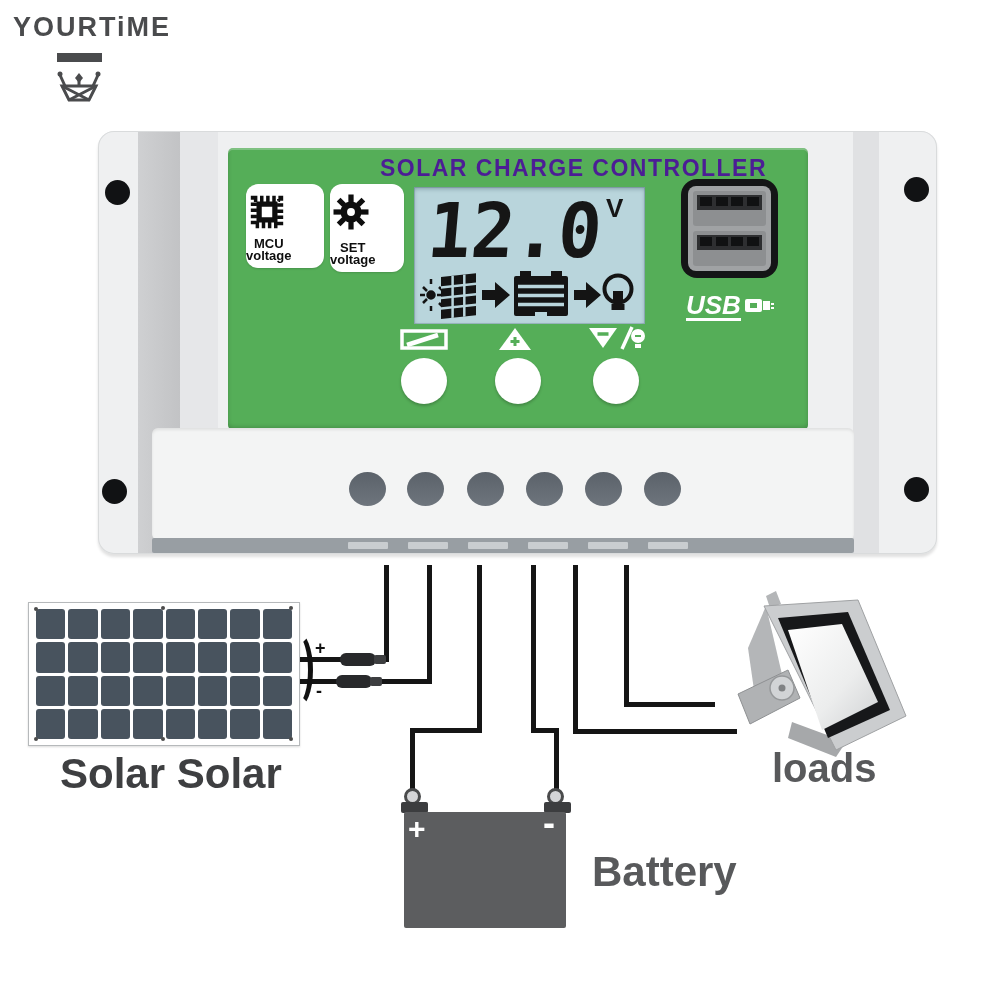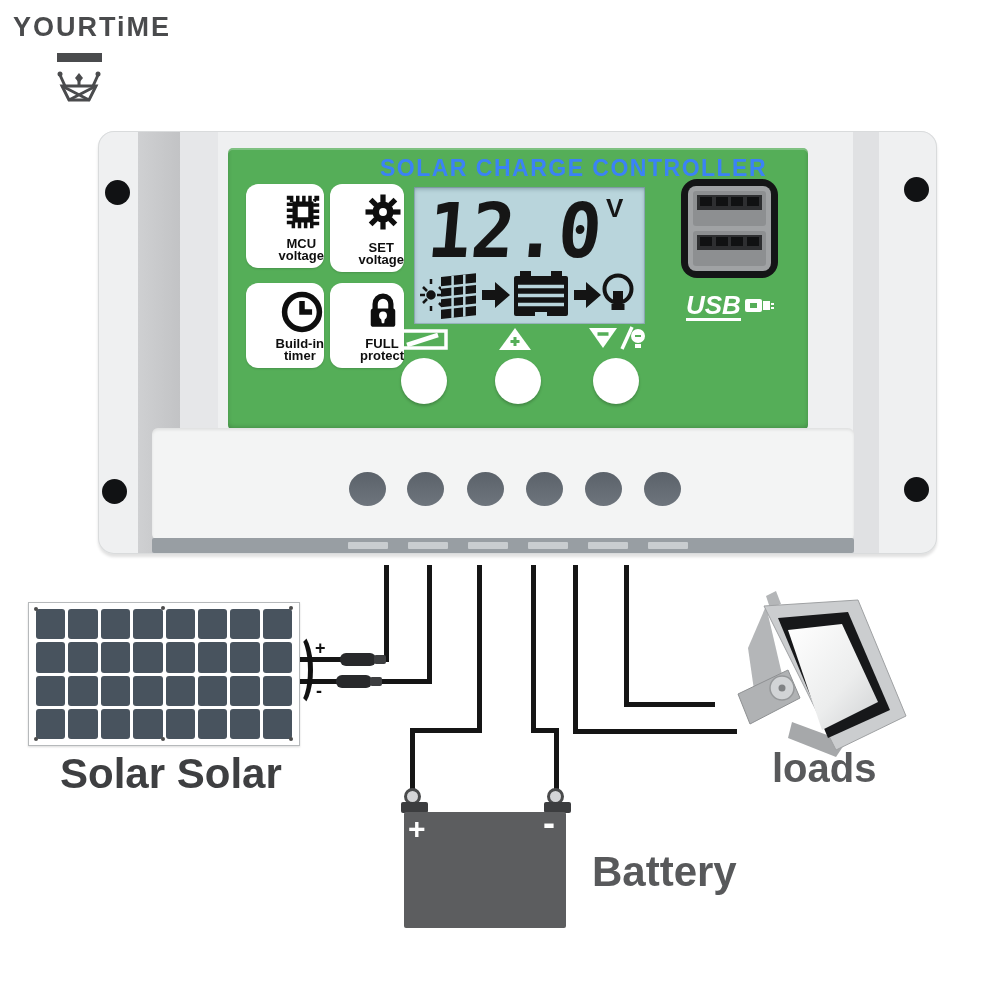--- a/index.html
+++ b/index.html
@@ -21,24 +21,24 @@
   .screw{width:25px;height:25px;border-radius:50%;background:#111214}
   .inset-panel{left:152px;top:428px;width:702px;height:112px;background:#f3f4f4;border-radius:6px;
                box-shadow:inset 0 2px 3px rgba(0,0,0,.08)}
   .bottom-bar{left:152px;top:538px;width:702px;height:15px;background:#989ea3;border-radius:2px}
   .term-tab{top:542px;width:40px;height:7px;background:#c9cdd0;border-radius:1px}
   .vent{top:472px;width:37px;height:34px;border-radius:50%;background:linear-gradient(#5b626a,#6e757d)}
 
   
   .green-panel{left:228px;top:148px;width:580px;height:282px;background:#55ae58;border-radius:5px;
                box-shadow:inset 0 2px 0 rgba(255,255,255,.25), inset 0 -3px 4px rgba(0,0,0,.18)}
-  .cc-title{left:228px;top:155px;width:691px;text-align:center;color:#3b82f6;
+  .cc-title{left:228px;top:155px;width:691px;text-align:center;color:#4c1d95;
             font-size:23px;font-weight:700;letter-spacing:1.5px}
 
-  .badge{background:#fff;border-radius:12px;display:flex;flex-direction:column;align-items:flex-end;
+  .badge{background:#fff;border-radius:12px;display:flex;flex-direction:column;align-items:flex-start;
          box-shadow:0 1px 2px rgba(0,0,0,.15)}
   .badge svg{margin-top:7px}
   .blabel{margin-top:auto;margin-bottom:6px;font-size:13px;line-height:12px;font-weight:800;
           text-align:center;color:#0e0e0e}
   .b1{left:246px;top:184px;width:78px;height:84px}
   .b2{left:330px;top:184px;width:74px;height:88px}
   .b3{left:246px;top:283px;width:78px;height:85px}
   .b4{left:330px;top:283px;width:74px;height:85px}
 
   .lcd{left:414px;top:187px;width:231px;height:137px;background:#b9d5dc;
@@ -146,43 +146,21 @@
         <rect x="21" y="35" width="6" height="9" transform="rotate(135 24 24)"></rect>
       </g>
       <circle cx="24" cy="24" r="4.5" fill="#ffffff"></circle>
     </svg>
     <div class="blabel">
       <span>SET</span><br>
       <span>voltage</span>
     </div>
   </div>
 
-  <div class="abs badge b3">
-    <svg width="44" height="44" viewBox="0 0 48 48">
-      <circle cx="24" cy="24" r="19" fill="none" stroke="#0e0e0e" stroke-width="6"></circle>
-      <path d="M24 12 v12 h11" fill="none" stroke="#0e0e0e" stroke-width="6"></path>
-    </svg>
-    <div class="blabel">
-      <span>Build-in</span><br>
-      <span>timer</span>
-    </div>
-  </div>
-
-  <div class="abs badge b4">
-    <svg width="42" height="42" viewBox="0 0 48 48">
-      <path d="M15 22 v-6 a9 9 0 0 1 18 0 v6" fill="none" stroke="#0e0e0e" stroke-width="6"></path>
-      <rect x="10" y="21" width="28" height="21" rx="3" fill="#0e0e0e"></rect>
-      <circle cx="24" cy="29" r="4.5" fill="#ffffff"></circle>
-      <path d="M21.5 31 h5 l-1.2 7 h-2.6 Z" fill="#ffffff"></path>
-    </svg>
-    <div class="blabel">
-      <span>FULL</span><br>
-      <span>protect</span>
-    </div>
-  </div>
+
 
   <div class="abs lcd">
     <div class="abs lcd-digits">12.0</div>
     <div class="abs lcd-unit">V</div>
     <svg class="abs lcd-icons" width="218" height="52" viewBox="0 0 218 52">
       <g stroke="#141414" stroke-width="2.5">
         <circle cx="11" cy="26" r="3.5" fill="#141414"></circle>
         <path d="M11 15 v-5 M11 37 v5 M0 26 h5 M17 26 h5 M3 18 l4 4 M19 34 l4 4 M3 34 l4-4 M19 18 l4 4"></path>
       </g>
       <g transform="translate(21,2) skewY(-6)">

